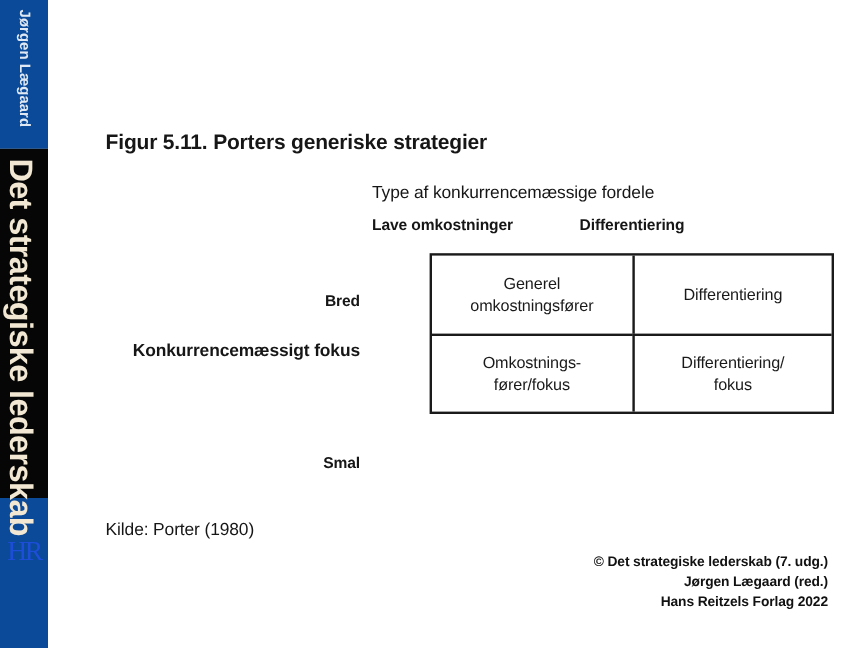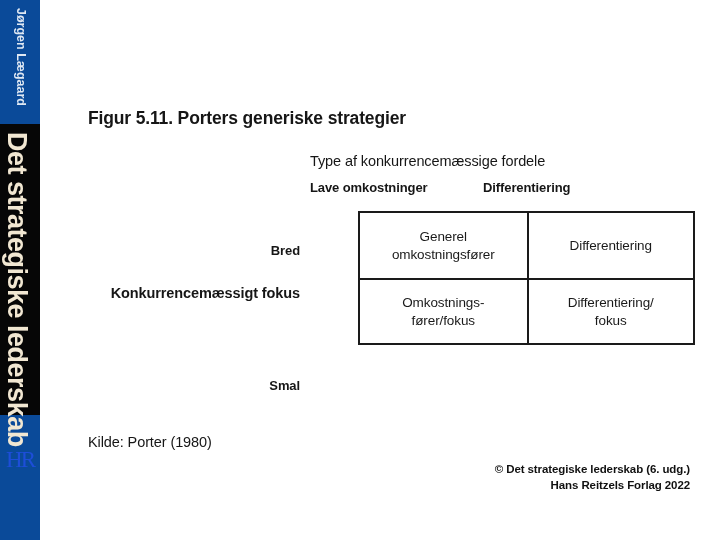--- a/index.html
+++ b/index.html
@@ -221,17 +221,18 @@
   <div class="matrix" style="border-color: rgb(26, 26, 26);">
     <div class="cell c-r0c0" style="border-color: rgb(26, 26, 26);">Generel<br>omkostningsfører</div>
     <div class="cell c-r0c1" style="border-color: rgb(26, 26, 26);">Differentiering</div>
     <div class="cell c-r1c0" style="border-color: rgb(26, 26, 26);">Omkostnings-<br>fører/fokus</div>
     <div class="cell c-r1c1" style="border-color: rgb(26, 26, 26);">Differentiering/<br>fokus</div>
   </div>
 
   <div class="source">Kilde: Porter (1980)</div>
 
   <div class="copyright">
-    <div>© Det strategiske lederskab (6. udg.)</div>
+    <div>© Det strategiske lederskab (7. udg.)</div>
+    <div>Jørgen Lægaard (red.)</div>
     <div>Hans Reitzels Forlag 2022</div>
   </div>
 
 </div>
 
 </body></html>

